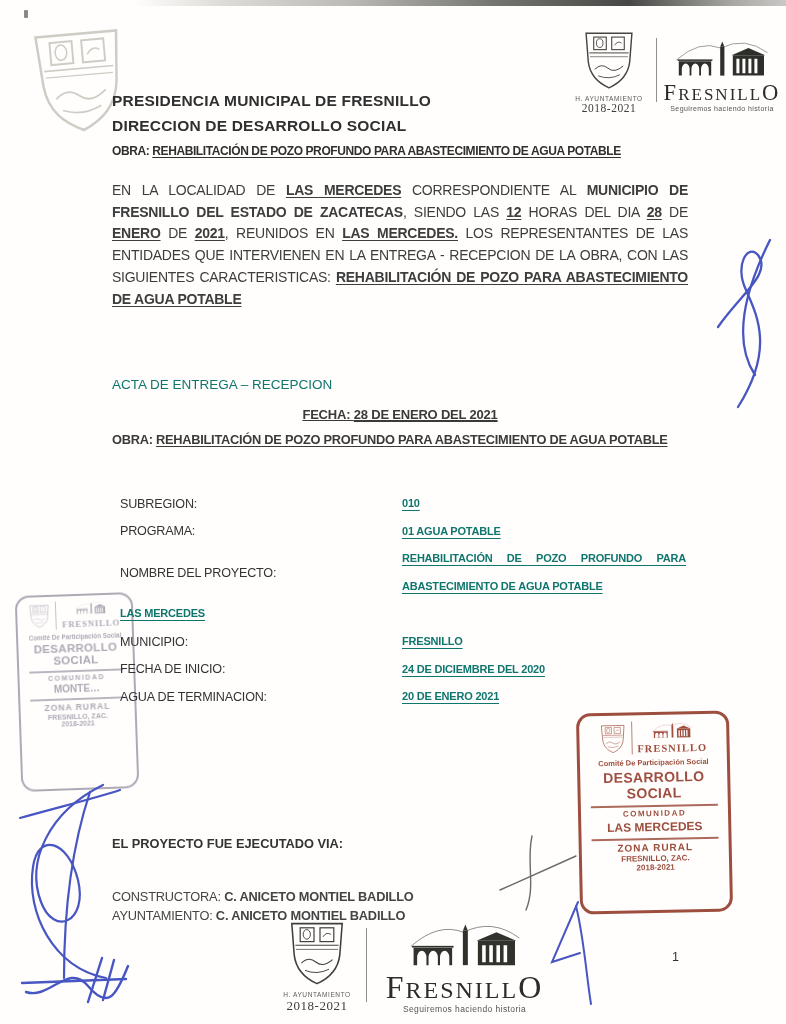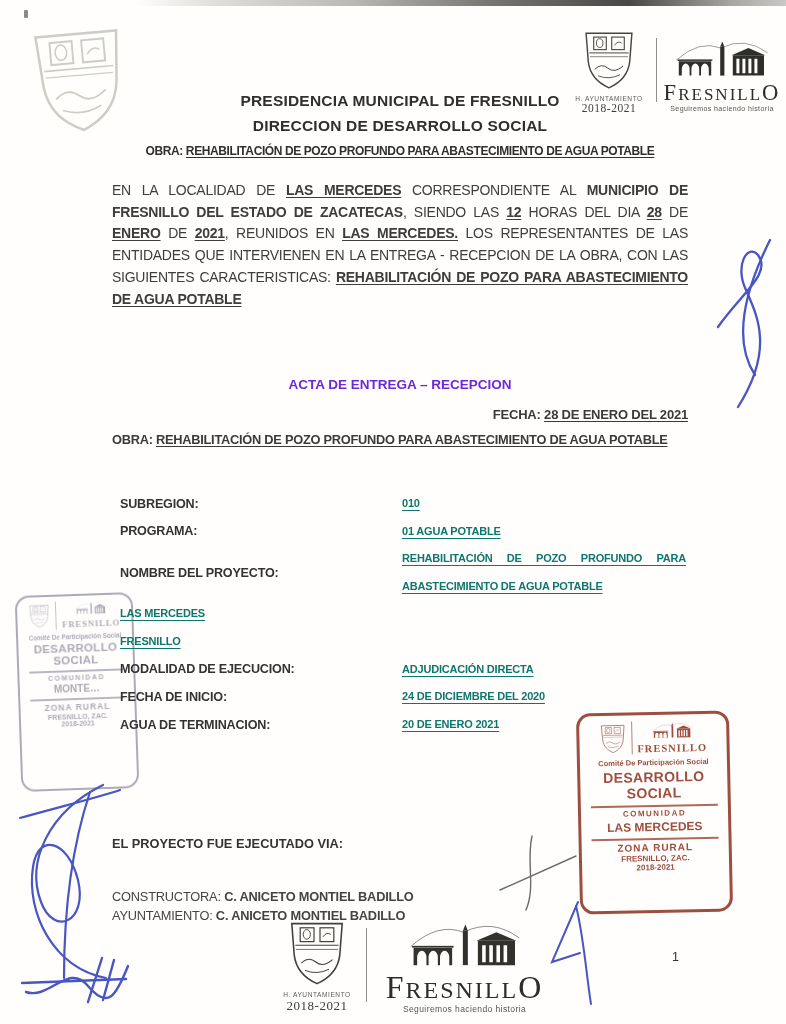--- a/index.html
+++ b/index.html
@@ -7,37 +7,37 @@
   .page{position:relative;width:786px;height:1024px;background:#fffefc;overflow:hidden;color:#3a3a3a;}
 
   
   .scan-band{position:absolute;top:0;left:0;width:786px;height:6px;z-index:9;
     background:linear-gradient(90deg,rgba(0,0,0,0) 0%,rgba(0,0,0,0) 17%,rgba(70,70,62,.18) 28%,rgba(55,55,48,.35) 45%,rgba(35,35,30,.62) 62%,rgba(25,25,22,.8) 80%,rgba(60,60,52,.45) 93%,rgba(40,40,35,.25) 100%);
     filter:blur(.7px);}
   .speck{position:absolute;left:24px;top:10px;width:4px;height:8px;background:#6d6d66;opacity:.8;border-radius:1px;z-index:9;}
 
   
   .tblock{position:absolute;left:112px;width:576px;z-index:2;}
-  .center{text-align:center;}
-  .right{text-align:right;}
+  .center{}
+  .right{text-align:center;text-decoration:underline;}
   .justify{text-align:justify;}
   .b{font-weight:bold;}
   .seg-u{text-decoration:underline;text-underline-offset:2px;text-decoration-thickness:1.4px;}
 
   .title{top:88px;font-size:15.5px;font-weight:bold;line-height:25px;color:#2f2f2f;letter-spacing:.2px;}
   .obra-header{top:144px;font-size:12px;font-weight:bold;letter-spacing:-.4px;color:#2f2f2f;}
   .intro{top:180px;font-size:14px;line-height:21.7px;letter-spacing:-.25px;color:#3d3d3d;}
   .presence{top:334px;font-size:12.6px;line-height:21px;letter-spacing:-.2px;color:#454545;}
-  .acta-title{top:377px;font-size:13.5px;font-weight:bold;color:#6d28d9;}
+  .acta-title{top:377px;font-size:13.5px;font-weight:normal;color:#0f766e;}
   .fecha-line{top:407px;font-size:13px;letter-spacing:-.2px;}
   .obra-line2{top:429px;width:560px;font-size:12.8px;line-height:21px;letter-spacing:-.25px;}
 
   .fields{position:absolute;left:120px;top:490px;width:566px;z-index:2;}
   .field-row{display:flex;align-items:center;min-height:27.6px;}
-  .field-label{width:282px;font-weight:bold;font-size:12.6px;letter-spacing:-.2px;color:#333;}
+  .field-label{width:282px;font-weight:normal;font-size:12.6px;letter-spacing:-.2px;color:#333;}
   .field-value{flex:1;font-weight:bold;font-size:11px;letter-spacing:-.2px;text-align:justify;line-height:27.6px;color:#0f766e;}
   .field-value span{text-decoration:underline;text-underline-offset:3px;text-decoration-thickness:1.4px;}
 
   .executed{top:836px;font-size:12.8px;font-weight:bold;color:#333;}
   .builder{top:887px;font-size:12.8px;line-height:19px;letter-spacing:-.2px;color:#444;}
   .page-num{position:absolute;left:672px;top:950px;font-size:12.5px;color:#333;z-index:2;}
 
   
   .crest-block{position:absolute;text-align:center;z-index:2;}
   .crest-caption{font-size:6.5px;letter-spacing:.6px;color:#5a5a56;margin-top:1px;}
@@ -163,25 +163,22 @@
         <div class="field-value"><span>01 AGUA POTABLE</span></div>
       </div>
       <div class="field-row">
         <div class="field-label">NOMBRE DEL PROYECTO:</div>
         <div class="field-value"><span>REHABILITACIÓN DE POZO PROFUNDO PARA ABASTECIMIENTO DE AGUA POTABLE</span></div>
       </div>
       <div class="field-row">
         <div class="field-value"><span>LAS MERCEDES</span></div>
       </div>
       <div class="field-row">
+        <div class="field-label">MUNICIPIO:</div>
         <div class="field-value"><span>FRESNILLO</span></div>
-      </div>
-      <div class="field-row">
-        <div class="field-label">MODALIDAD DE EJECUCION:</div>
-        <div class="field-value"><span>ADJUDICACIÓN DIRECTA</span></div>
       </div>
       <div class="field-row">
         <div class="field-label">FECHA DE INICIO:</div>
         <div class="field-value"><span>24 DE DICIEMBRE DEL 2020</span></div>
       </div>
       <div class="field-row">
         <div class="field-label">AGUA DE TERMINACION:</div>
         <div class="field-value"><span>20 DE ENERO 2021</span></div>
       </div>
     </div>

